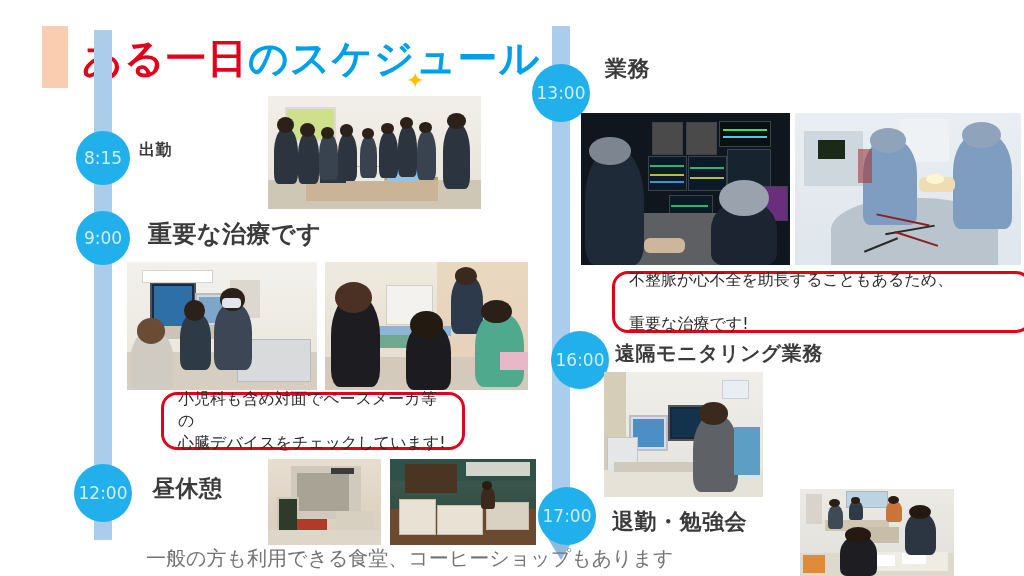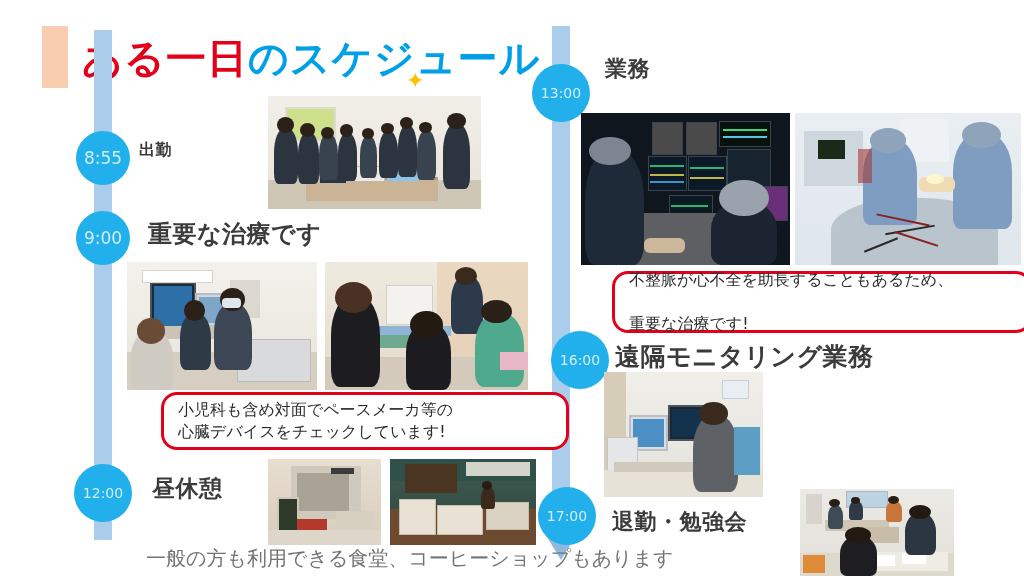--- a/index.html
+++ b/index.html
@@ -46,21 +46,21 @@
 
   
   .badge{
     position:absolute;border-radius:50%;
     background:#22b0ec;color:#cfeefb;
     display:flex;align-items:center;justify-content:center;
     font-size:17px;font-weight:normal;letter-spacing:0px;
     box-sizing:border-box;
   }
   .badge.sm{width:54px;height:54px;font-size:17px;}
-  .badge.md{width:58px;height:58px;font-size:14px;}
+  .badge.md{width:58px;height:58px;font-size:17px;}
 
   
   .heading{
     position:absolute;color:#3b3b3b;font-weight:bold;
     letter-spacing:0.5px;line-height:1.24;
   }
 
   
   .photo{position:absolute;overflow:hidden;background:#cfcfcf;}
   .photo .ph{position:absolute;inset:0;}
@@ -127,21 +127,21 @@
   <div class="title-bar"></div>
   <div class="title">
     <span class="t-red">ある一日</span><span class="t-blue">のスケジュール</span><span class="t-bang">！</span>
   </div>
   <div class="star">✦</div>
 
   <div class="rail rail-left"></div>
   <div class="rail rail-right"></div>
   <div class="rail-arrow"></div>
 
-  <div class="badge sm" style="left:76px;top:131px;">8:55</div>
+  <div class="badge sm" style="left:76px;top:131px;">8:15</div>
   <div class="heading" style="left:139px;top:140px;font-size:16px;">出勤</div>
 
   <div class="photo p1" style="left:268px;top:96px;width:213px;height:113px;">
     <div class="ph">
       <div class="wall"></div>
       <div class="board"></div>
       <div class="floor" style="height:26%;background:#cfc7b6;"></div>
       <div class="tablec" style="left:18%;top:72%;width:62%;height:18%;"></div>
       <div class="eq" style="left:24%;top:64%;width:12%;height:12%;background:#2f3640;"></div>
       <div class="eq" style="left:38%;top:62%;width:16%;height:12%;background:#eceae3;"></div>
@@ -207,21 +207,21 @@
       <div class="person" style="left:40%;top:48%;width:22%;height:52%;background:#1b1b20;"></div>
       <div class="head" style="left:42%;top:38%;width:16%;height:22%;background:#231a12;"></div>
       <div class="person" style="left:62%;top:10%;width:16%;height:46%;background:#2c3a4c;"></div>
       <div class="head" style="left:64%;top:4%;width:11%;height:14%;background:#3a2a1e;"></div>
       <div class="person" style="left:74%;top:40%;width:24%;height:58%;background:#4fa98c;"></div>
       <div class="head" style="left:77%;top:30%;width:15%;height:18%;background:#2b2018;"></div>
       <div style="position:absolute;left:86%;top:70%;width:14%;height:14%;background:#e8b7c8;"></div>
     </div>
   </div>
 
-  <div class="callout" style="left:145px;top:392px;width:408px;height:58px;padding:0 14px;">
+  <div class="callout" style="left:145px;top:392px;width:304px;height:58px;padding:0 14px;">
     <span style="font-size:16px;">
       <span style="white-space:pre-line;">小児科も含め対面でペースメーカ等の
 心臓デバイスをチェックしています!</span>
     </span>
   </div>
 
   <div class="badge md" style="left:74px;top:464px;">12:00</div>
   <div class="heading" style="left:152px;top:474px;font-size:23px;">昼休憩</div>
 
   <div class="photo p3" style="left:268px;top:459px;width:113px;height:86px;">
@@ -313,21 +313,21 @@
   </div>
 
   <div class="callout" style="left:596px;top:271px;width:420px;height:62px;padding:0 14px;">
     <span style="font-size:16px;">
       <span>不整脈が心不全を助長することもあるため、</span><br>
       <span>重要な治療です!</span>
     </span>
   </div>
 
   <div class="badge md" style="left:551px;top:331px;">16:00</div>
-  <div class="heading" style="left:615px;top:341px;font-size:25px;">遠隔モニタリング業務</div>
+  <div class="heading" style="left:615px;top:341px;font-size:20px;">遠隔モニタリング業務</div>
 
   <div class="photo p7" style="left:604px;top:372px;width:159px;height:125px;">
     <div class="ph">
       <div class="wall"></div>
       <div style="position:absolute;left:0;top:0;width:14%;height:100%;background:#d6cdb8;"></div>
       <div style="position:absolute;left:74%;top:6%;width:16%;height:14%;background:#e9eef5;border:1px solid #c7cfd9;"></div>
       <div class="monitor" style="left:16%;top:34%;width:22%;height:26%;background:#d9dde2;border-color:#b9bfc6;">
         <div class="scr" style="background:#4b8fc4;"></div>
         </div>
       <div class="monitor" style="left:40%;top:26%;width:22%;height:26%;background:#20262d;">

